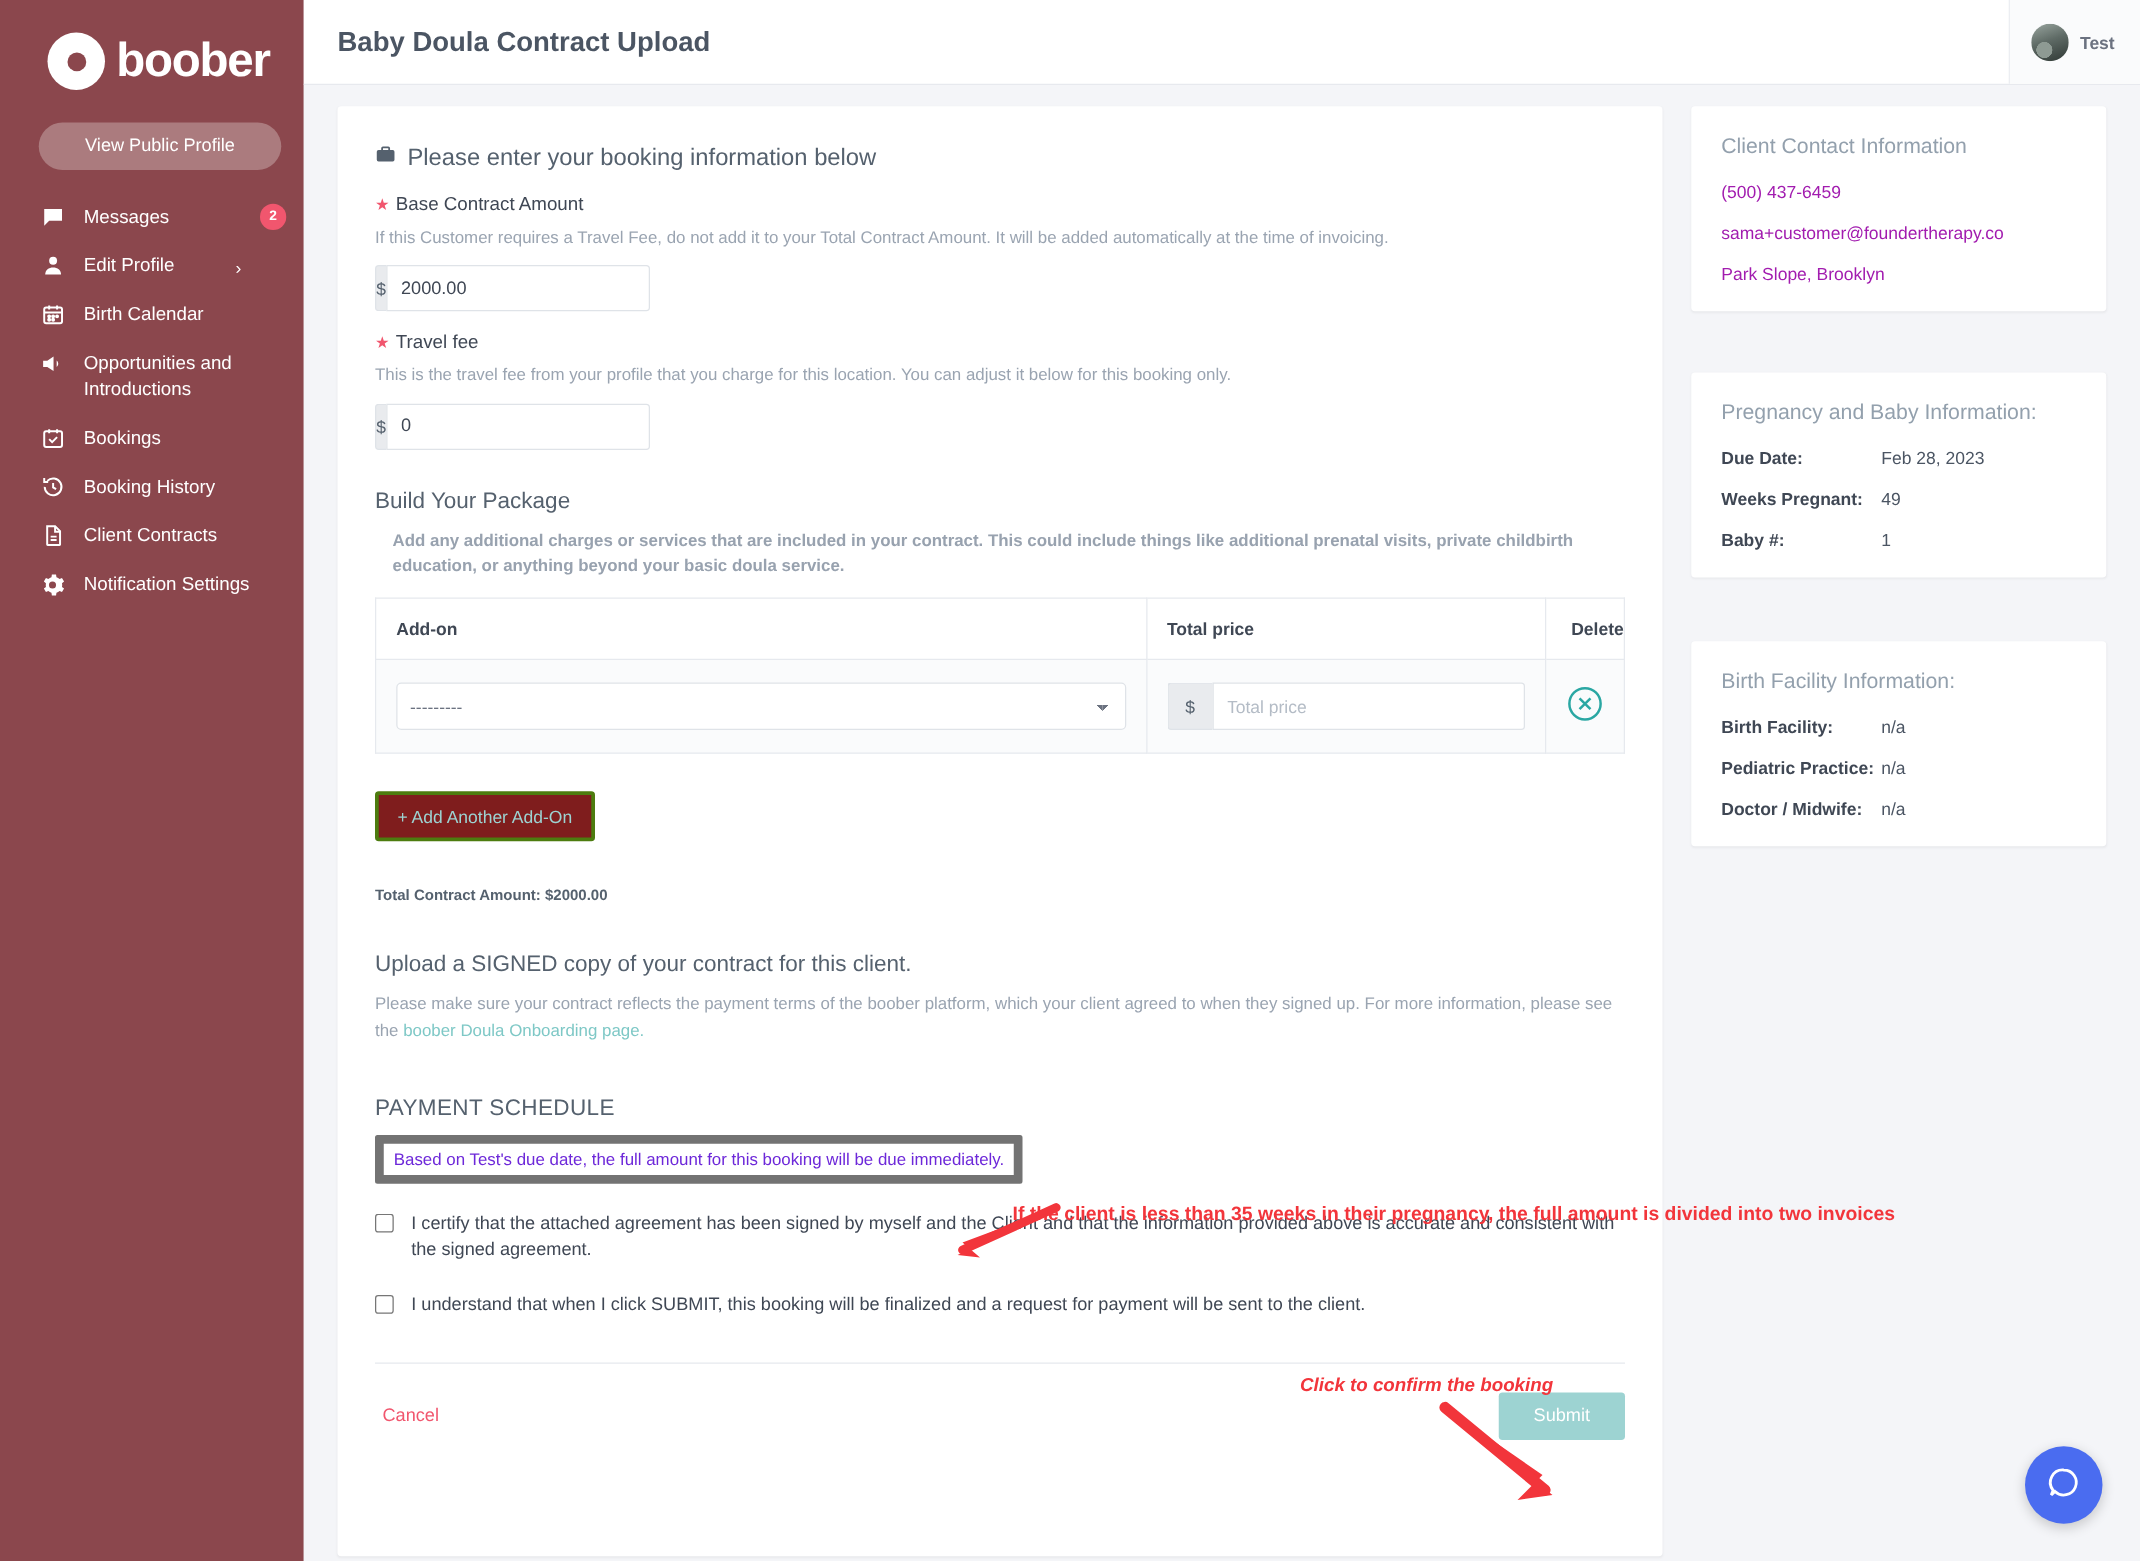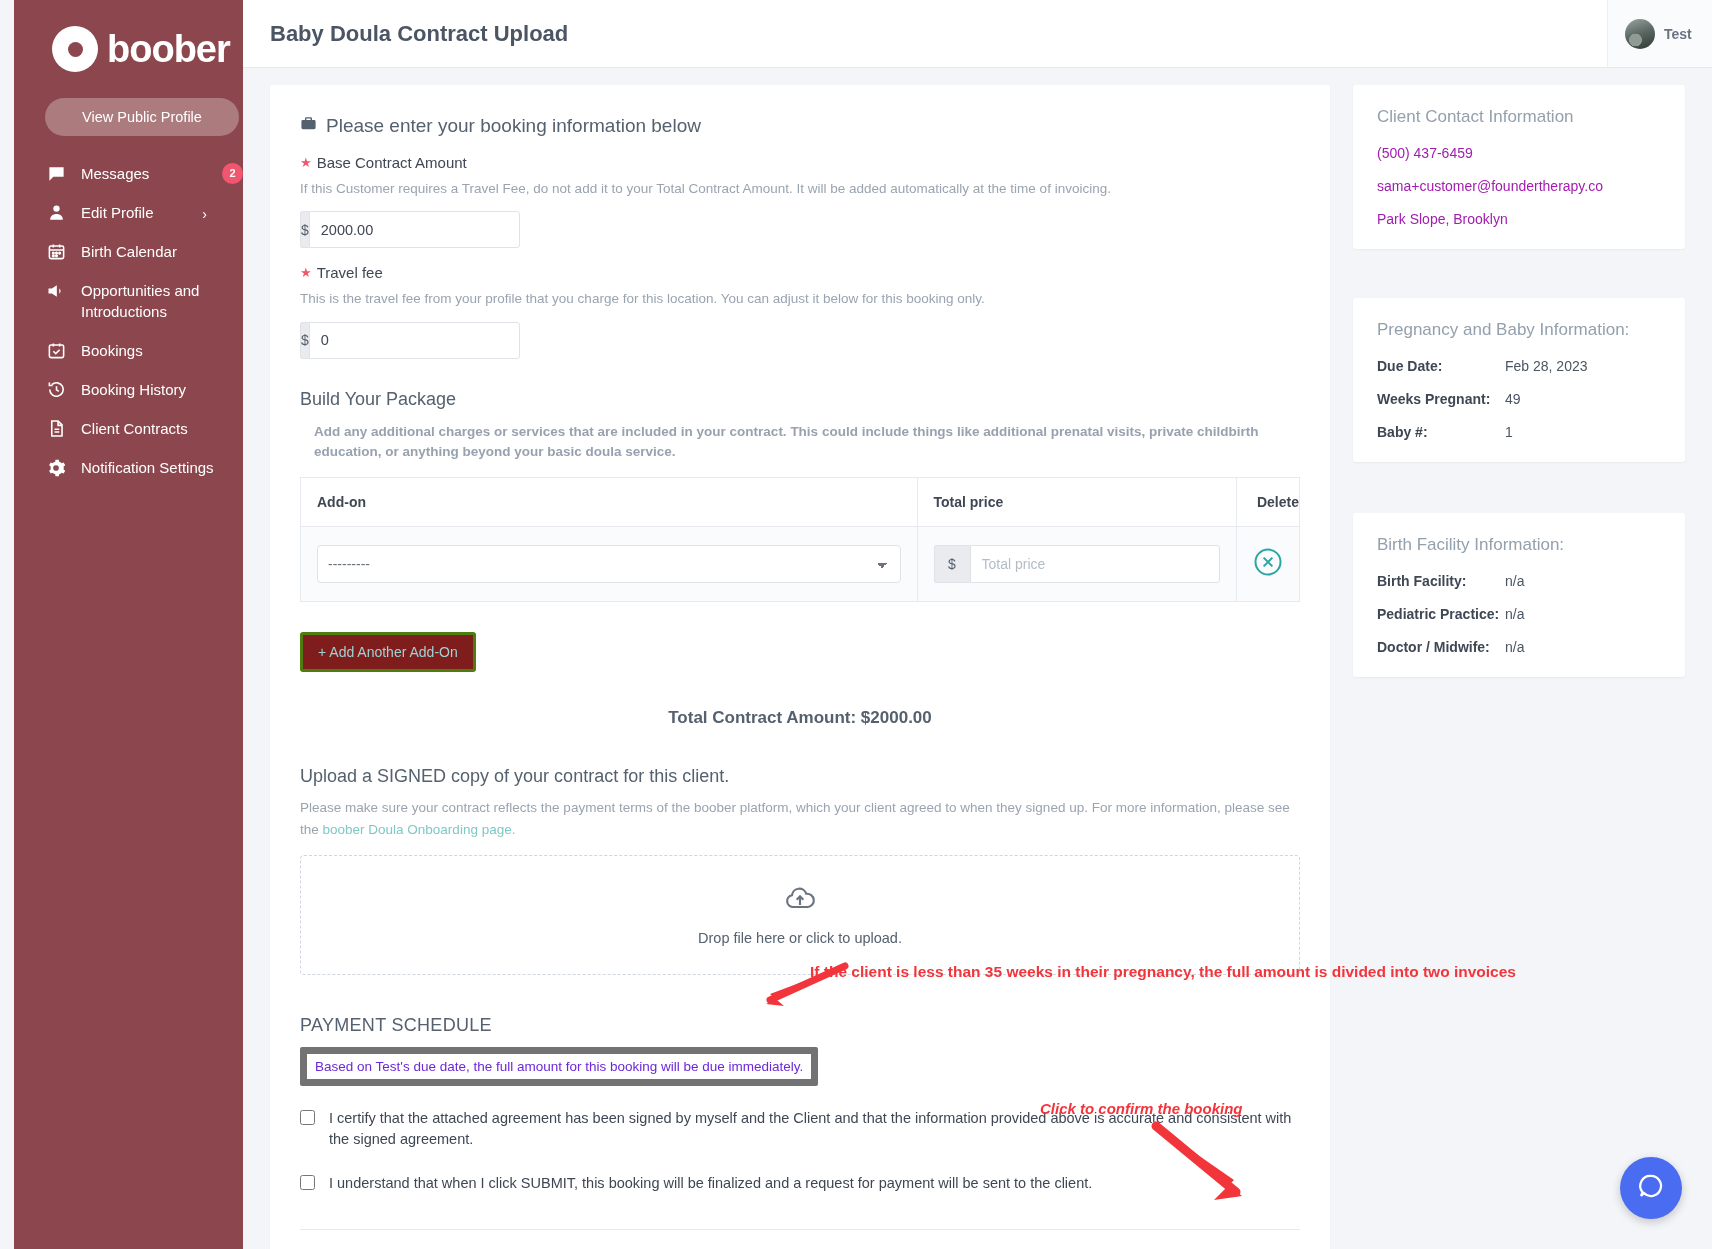--- a/index.html
+++ b/index.html
@@ -7,21 +7,21 @@
   body {
     width:1712px; height:1249px;
     font-family:"Liberation Sans", sans-serif;
     background:#f4f5f8;
     overflow:hidden;
     position:relative;
   }
 
   
   #sidebar{
-    position:absolute; left:14px; top:0; width:243px; height:1249px;
+    position:absolute; left:0; top:0; width:243px; height:1249px;
     background:#8b474d;
     color:#fff;
   }
   .logo-wrap{ display:flex; align-items:center; gap:9px; padding:26px 0 0 38px; }
   .logo-mark{
     width:46px;height:46px;border-radius:50%;background:#fff;
     display:flex;align-items:center;justify-content:center;flex:0 0 auto;
   }
   .logo-mark i{ width:15px;height:15px;border-radius:50%;background:#8b474d;display:block;}
   .logo-text{ font-size:38px; font-weight:bold; letter-spacing:-1px; line-height:1; color:#fff;}
@@ -126,21 +126,21 @@
     font-size:14px;color:#3f4754;font-family:inherit;outline:none;background:#fff;
   }
   .price-wrap input::placeholder{ color:#b4bcc6; }
   .del-btn{ display:inline-block; cursor:pointer; line-height:0;}
 
   .add-another{
     margin-top:30px; display:inline-block; padding:9px 15px;
     border:3px solid #4d7c0f; border-radius:3px; color:#9dd3d2;
     font-size:14px; background:#7f1d1d; cursor:pointer; font-family:inherit;
   }
-  .total-line{ text-align:center; font-size:17px; font-weight:bold; color:#55616e; margin:36px 0 10px 0;}
+  .total-line{ text-align:left; font-size:12px; font-weight:bold; color:#55616e; margin:36px 0 10px 0;}
 
   h3.upload-h{ font-size:18px; font-weight:normal; color:#55616e; margin:38px 0 10px 0;}
   .upload-desc{ font-size:13.5px; color:#9aa4b1; line-height:1.6; margin:0 0 14px 0;}
   .upload-desc a{ color:#7ec8c6; text-decoration:none; }
   .dropzone{
     border:1px dashed #cfd6dd; border-radius:4px; height:120px;
     display:flex; flex-direction:column; align-items:center; justify-content:center; gap:11px;
     cursor:pointer; background:#fff;
   }
   .dz-text{ font-size:14.5px; color:#55616e; }
@@ -379,29 +379,20 @@
 
     <button class="add-another">+ Add Another Add-On</button>
 
     <div class="total-line">Total Contract Amount: $2000.00</div>
 
     
     <h3 class="upload-h">Upload a SIGNED copy of your contract for this client.</h3>
     <p class="upload-desc">
       <span>Please make sure your contract reflects the payment terms of the boober platform, which your client agreed to when they signed up. For more information, please see the </span><a href="#">boober Doula Onboarding page.</a>
     </p>
-    <div class="dropzone">
-      <span>
-        <svg width="32" height="32" viewBox="0 0 24 24" fill="none" stroke="#6b7280" stroke-width="1.6">
-          <path d="M6.5 18A4.5 4.5 0 0 1 6 9.1a5.5 5.5 0 0 1 10.7-1A4 4 0 0 1 18 18z"></path>
-          <path d="M12 16.5v-6M9.5 12.5L12 10l2.5 2.5"></path>
-        </svg>
-      </span>
-      <span class="dz-text">Drop file here or click to upload.</span>
-    </div>
 
     
     <h3 class="pay-h">PAYMENT SCHEDULE</h3>
     <div class="pay-note">Based on Test's due date, the full amount for this booking will be due immediately.</div>
 
     <div class="checkrow">
       <input type="checkbox" id="cb1" style="">
       <label for="cb1">I certify that the attached agreement has been signed by myself and the Client and that the information provided above is accurate and consistent with the signed agreement.</label>
     </div>
     <div class="checkrow">

